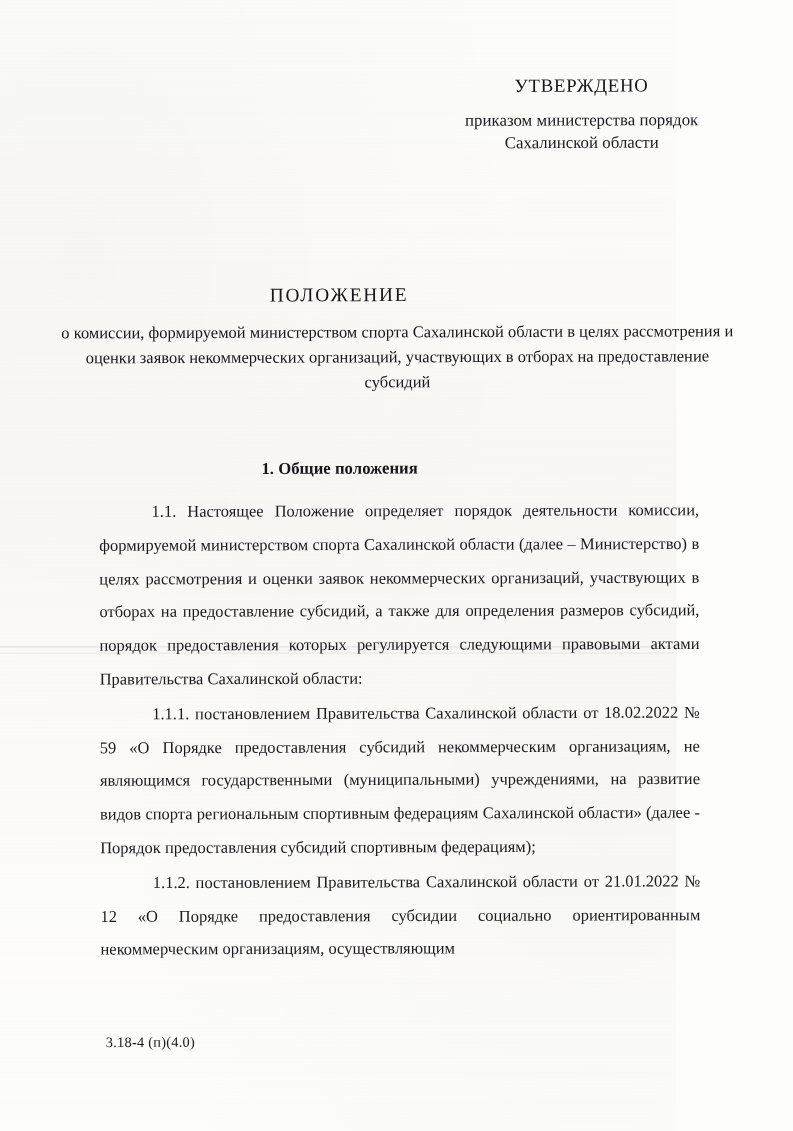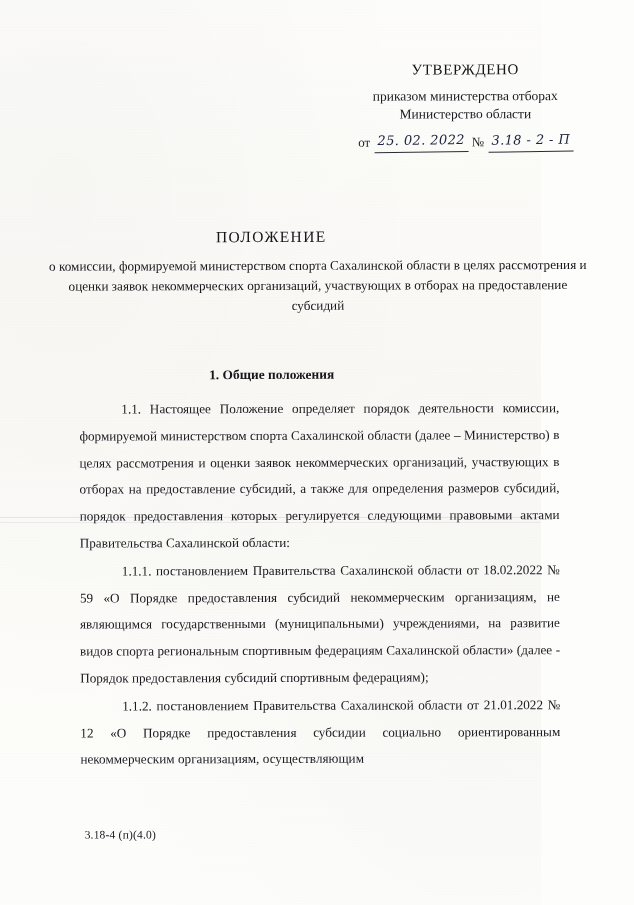--- a/index.html
+++ b/index.html
@@ -161,28 +161,22 @@
 
 <div class="page">
   <div class="scan-noise"></div>
   <div class="streak s1"></div>
   <div class="streak s2"></div>
 
   <div class="skew">
 
     <div class="approval">
       <div class="word">УТВЕРЖДЕНО</div>
-      <div class="line2">приказом министерства отборах</div>
-      <div class="line3">Министерство области</div>
-      <div class="date-line">
-        <span class="lbl">от</span>
-        <span class="hand">25. 02. 2022</span>
-        <span class="lbl">№</span>
-        <span class="hand">3.18 - 2 - П</span>
-      </div>
+      <div class="line2">приказом министерства порядок</div>
+      <div class="line3">Сахалинской области</div>
     </div>
 
     <div class="title">ПОЛОЖЕНИЕ</div>
     <div class="subtitle">о комиссии, формируемой министерством спорта Сахалинской области в целях рассмотрения и оценки заявок некоммерческих организаций, участвующих в отборах на предоставление субсидий</div>
 
     <div class="section-head">1. Общие положения</div>
 
     <div class="body">
       <p class="para">1.1. Настоящее Положение определяет порядок деятельности комиссии, формируемой министерством спорта Сахалинской области (далее – Министерство) в целях рассмотрения и оценки заявок некоммерческих организаций, участвующих в отборах на предоставление субсидий, а также для определения размеров субсидий, порядок предоставления которых регулируется следующими правовыми актами Правительства Сахалинской области:</p>
       <p class="para">1.1.1. постановлением Правительства Сахалинской области от 18.02.2022 № 59 «О Порядке предоставления субсидий некоммерческим организациям, не являющимся государственными (муниципальными) учреждениями, на развитие видов спорта региональным спортивным федерациям Сахалинской области» (далее - Порядок предоставления субсидий спортивным федерациям);</p>

